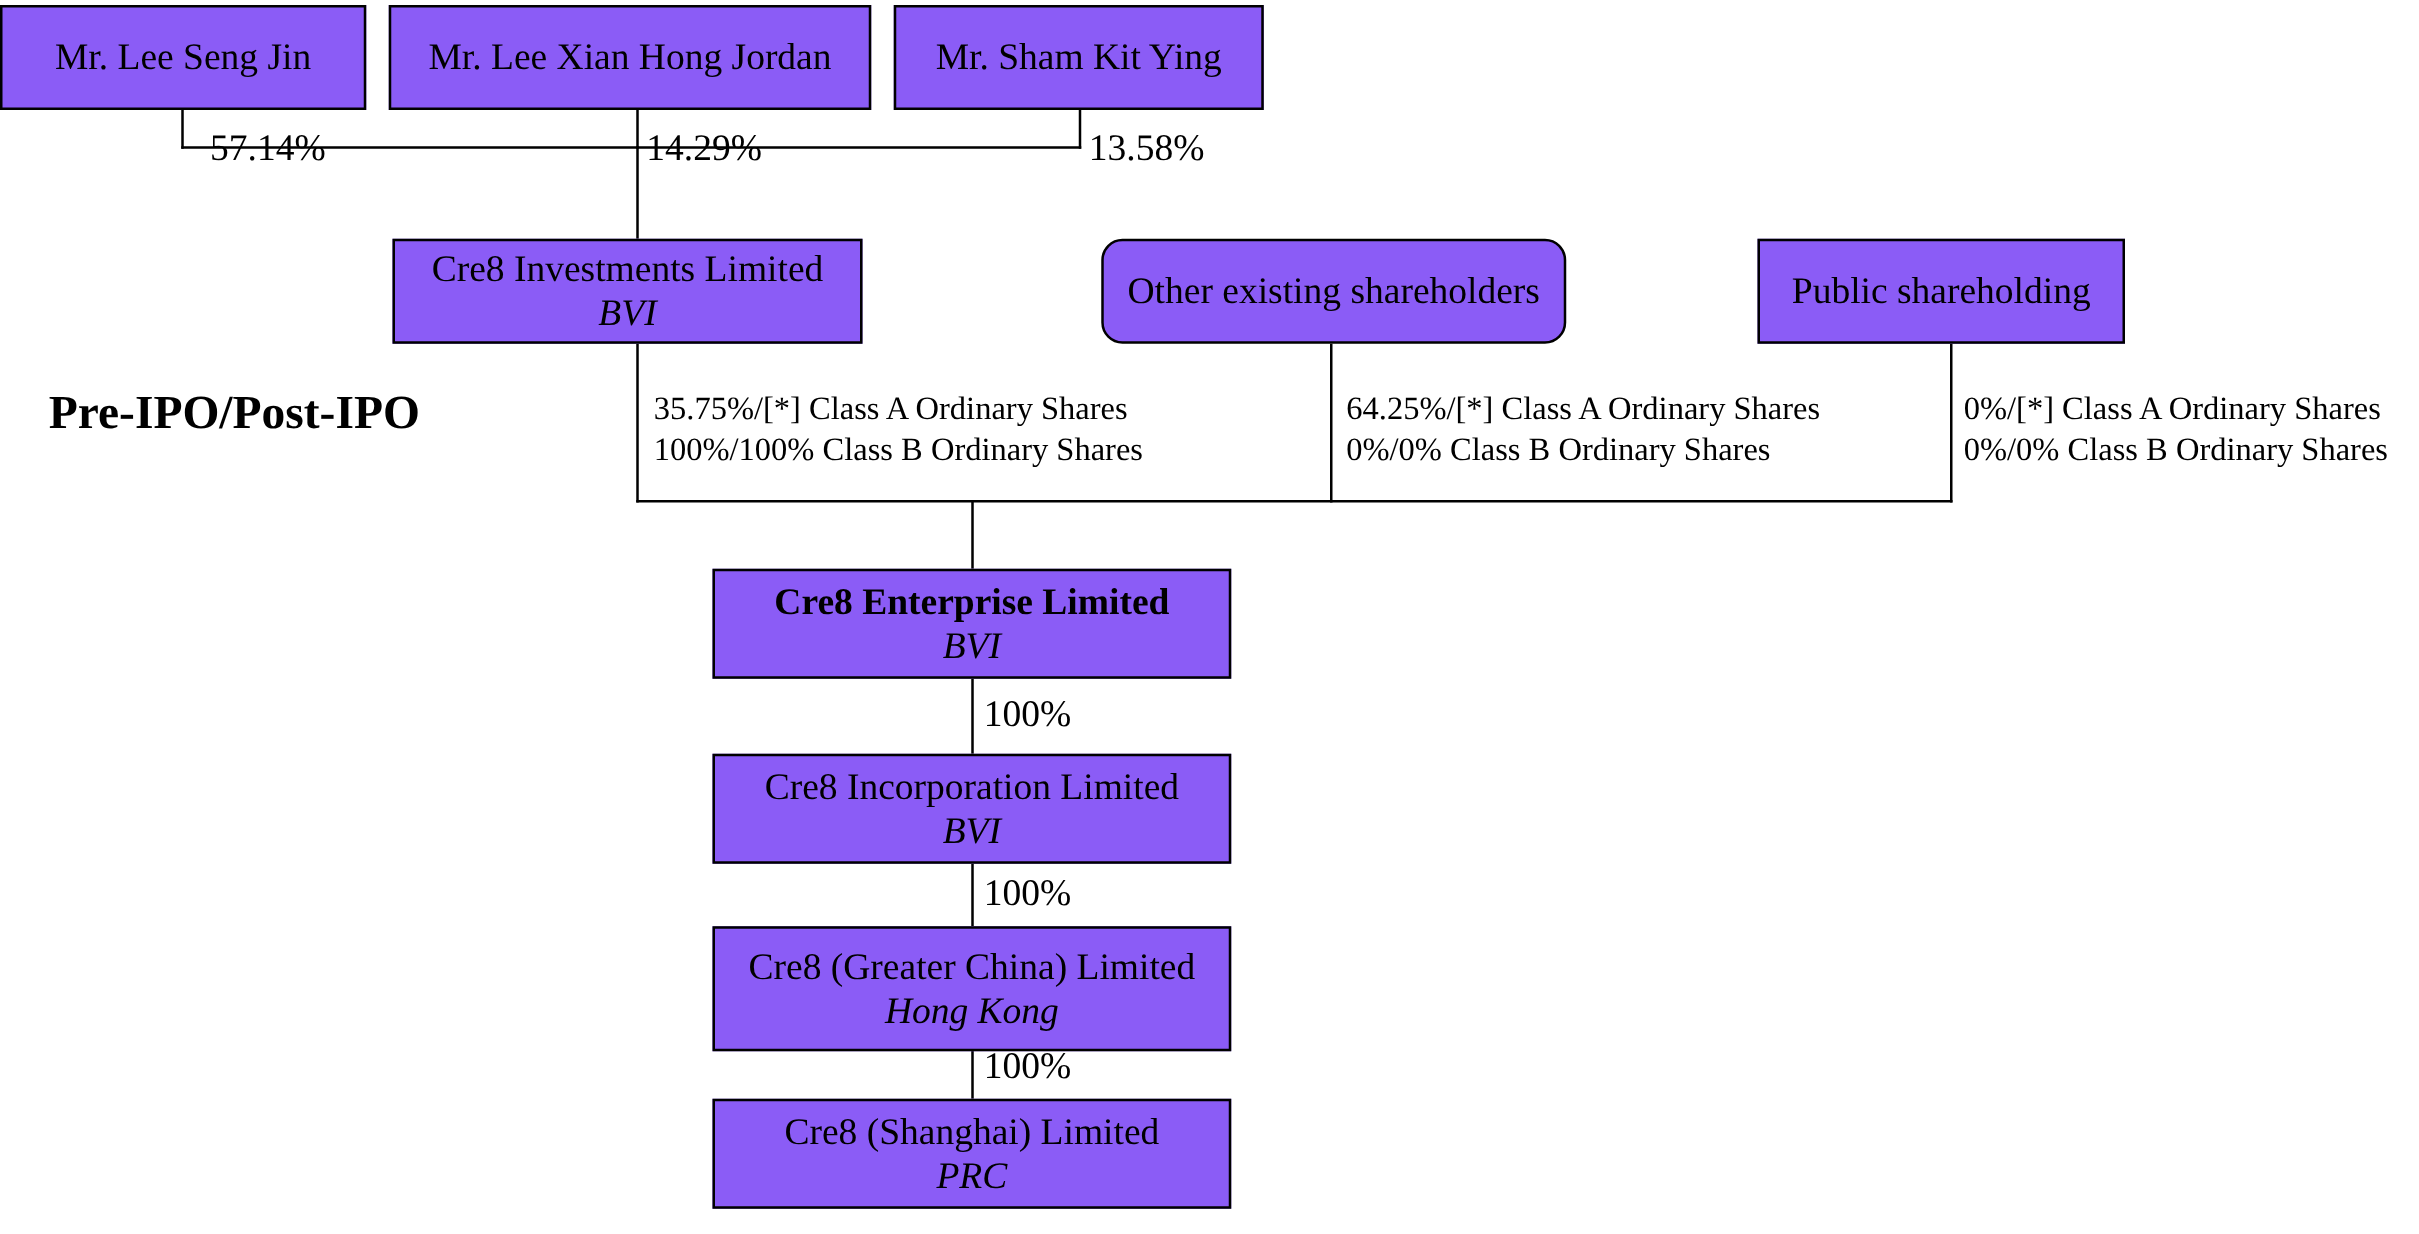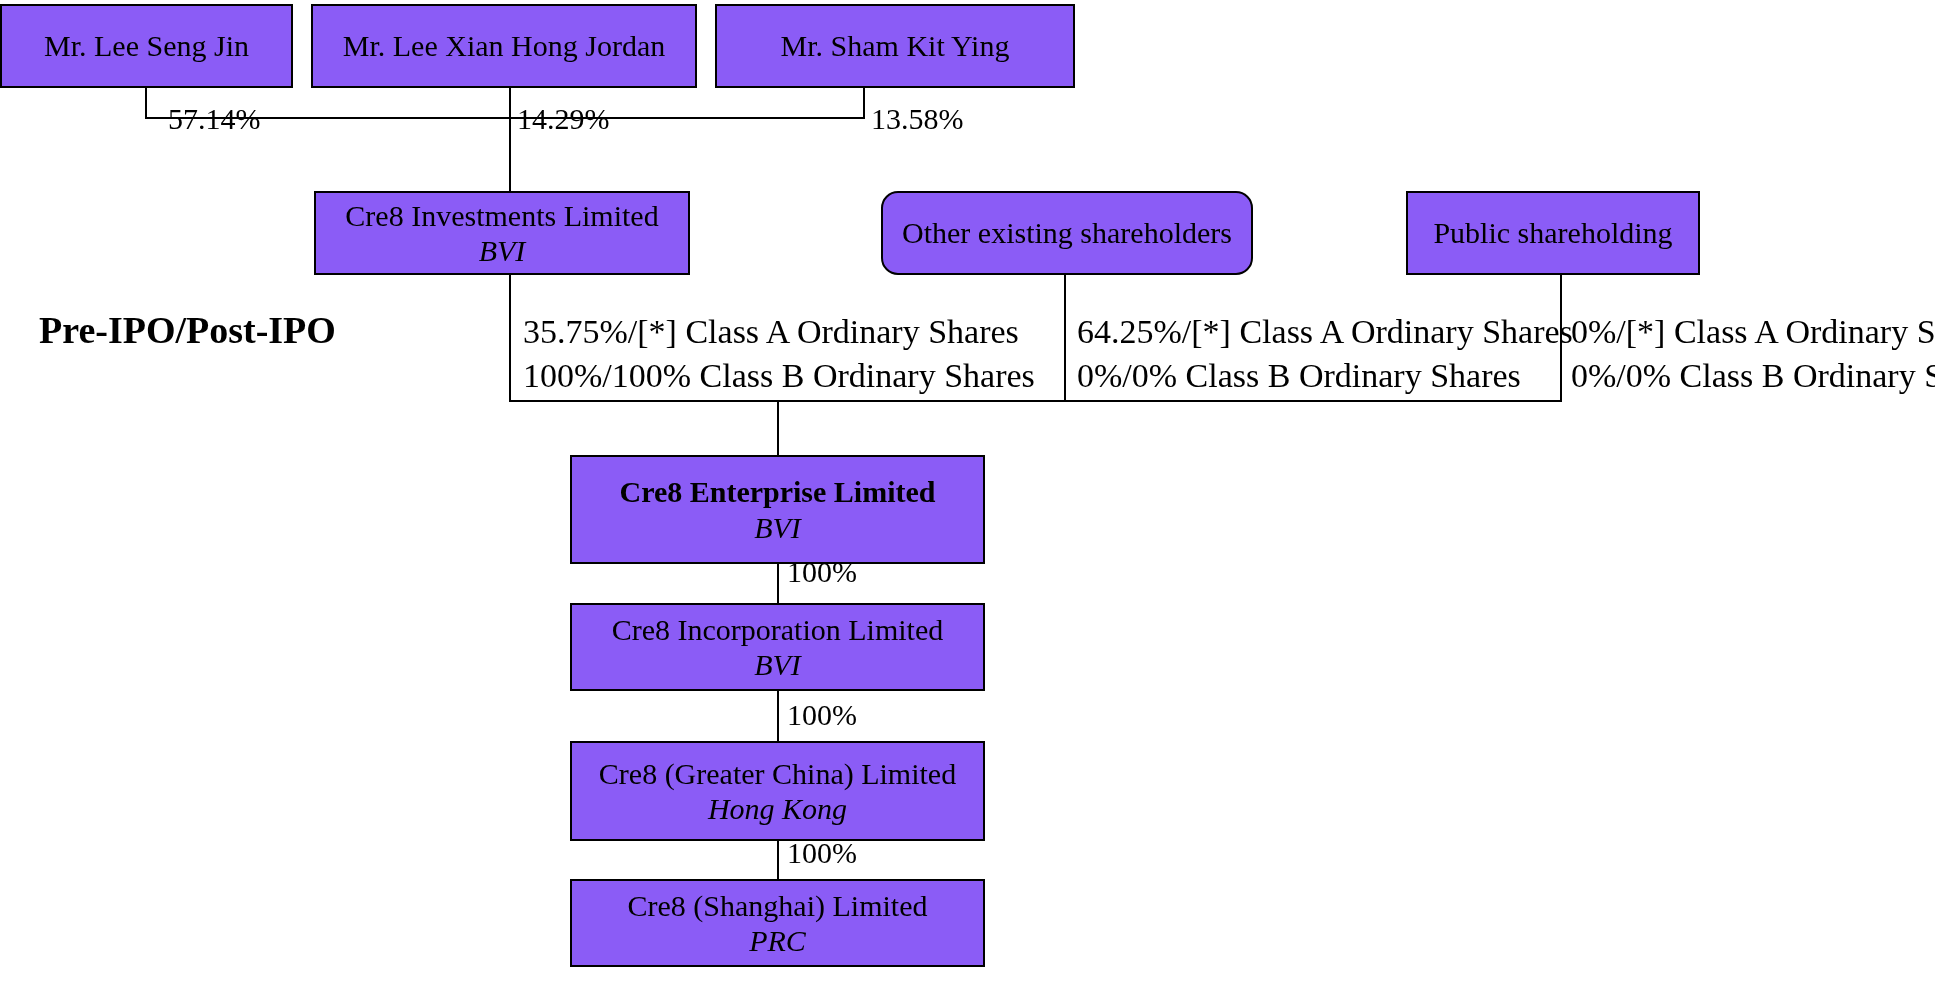--- a/index.html
+++ b/index.html
@@ -41,21 +41,21 @@
   .line-h { height: 2px; }
   .pct {
     position: absolute;
     font-size: 30px;
     white-space: nowrap;
     z-index: 4;
     line-height: 1;
   }
   .sharelabel {
     position: absolute;
-    font-size: 34px;
+    font-size: 26px;
     white-space: nowrap;
     z-index: 4;
     line-height: 1.28;
   }
   .caption {
     position: absolute;
     font-size: 38px;
     font-weight: bold;
     white-space: nowrap;
     z-index: 4;
@@ -68,21 +68,21 @@
 <div id="chart">
 
   <div class="box" style="left:0px; top:4px; width:293px; height:84px;">
     <span class="name">Mr. Lee Seng Jin</span>
   </div>
 
   <div class="box" style="left:311px; top:4px; width:386px; height:84px;">
     <span class="name">Mr. Lee Xian Hong Jordan</span>
   </div>
 
-  <div class="box" style="left:715px; top:4px; width:360px; height:84px;align-items:center;">
+  <div class="box" style="left:715px; top:4px; width:296px; height:84px;align-items:center;">
     <span class="name">Mr. Sham Kit Ying</span>
   </div>
 
   <div class="line-v" style="left:145px; top:88px; height:31px;"></div>
   <div class="line-v" style="left:509px; top:88px; height:31px;"></div>
   <div class="line-v" style="left:863px; top:88px; height:31px;"></div>
 
   <div class="line-h" style="left:145px; top:117px; width:720px;"></div>
 
   <div class="pct" style="left:153px; top:104px;margin-left:15px;">57.14%</div>
@@ -122,21 +122,21 @@
     <div>0%/0% Class B Ordinary Shares</div>
   </div>
 
   <div class="sharelabel" style="left:1571px; top:310px;">
     <div>0%/[*] Class A Ordinary Shares</div>
     <div>0%/0% Class B Ordinary Shares</div>
   </div>
 
   <div class="line-v" style="left:777px; top:400px; height:55px;"></div>
 
-  <div class="box" style="left:570px; top:455px; width:415px; height:109px;">
+  <div class="box" style="left:570px; top:455px; width:415px; height:88px;">
     <span class="name bold">Cre8 Enterprise Limited</span>
     <span class="juris">BVI</span>
   </div>
 
   <div class="line-v" style="left:777px; top:543px; height:60px;"></div>
   <div class="pct" style="left:787px; top:557px;">100%</div>
 
   <div class="box" style="left:570px; top:603px; width:415px; height:88px;">
     <span class="name">Cre8 Incorporation Limited</span>
     <span class="juris">BVI</span>

